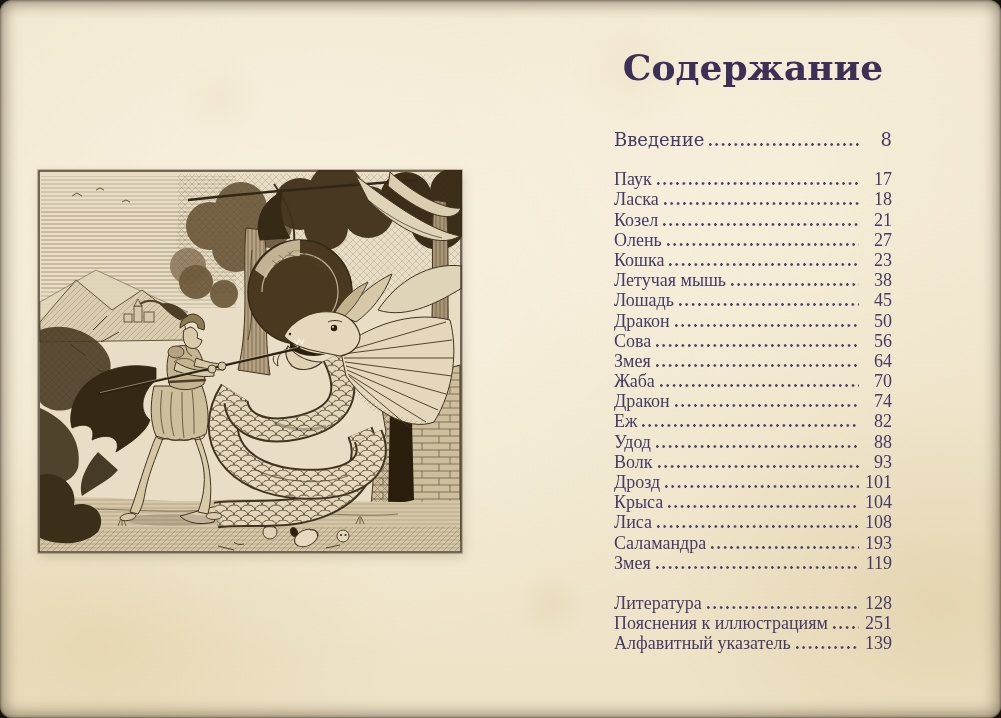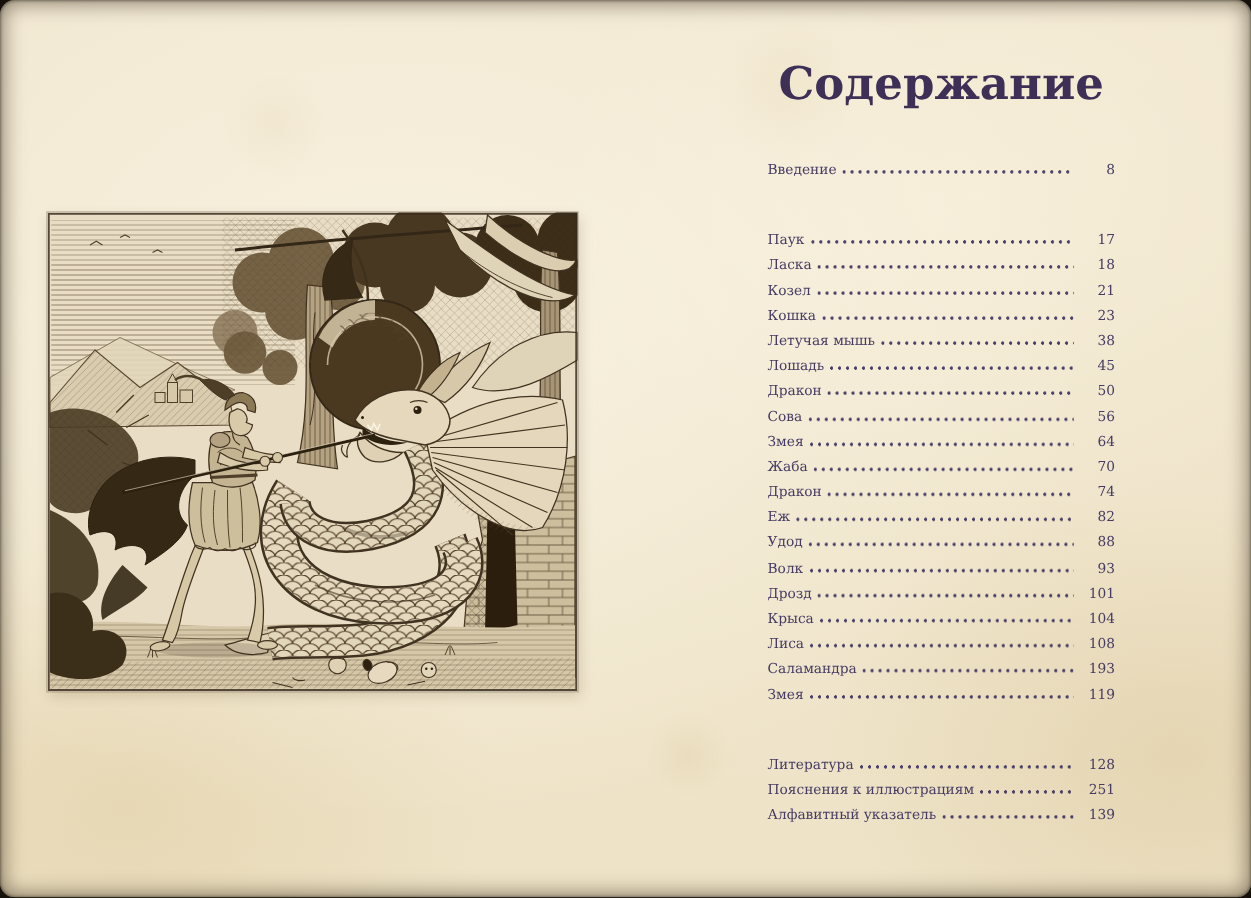--- a/index.html
+++ b/index.html
@@ -26,22 +26,22 @@
     box-shadow:0 0 0 1px rgba(58,45,29,.28), 2px 4px 10px rgba(85,62,28,.18);
     background:#ece3cd;
   }
   figure.engraving svg{display:block;width:100%;height:100%;}
   .right-col{position:absolute;left:614px;top:0;width:278px;height:100%;}
   h1.title{
     position:absolute;top:48px;left:-60px;right:-60px;margin:0;
     text-align:center;font-size:36px;line-height:1.1;font-weight:bold;
     color:#3e2f57;letter-spacing:0px;
   }
-  .toc{position:absolute;top:129px;left:0;right:0;font-size:11px;color:#453b63;}
-  .toc-section + .toc-section{margin-top:36px;}
+  .toc{position:absolute;top:129px;left:0;right:0;font-size:18px;color:#453b63;}
+  .toc-section + .toc-section{margin-top:20px;font-family:Liberation Serif, serif;}
   .trow{display:flex;align-items:baseline;height:20.2px;}
   .lbl{white-space:nowrap;}
   .dots{
     flex:1;min-width:8px;height:3px;margin:0 3px 0 5px;
     background-image:radial-gradient(circle at 1.3px 1.5px,#473d66 1.1px,rgba(71,61,102,0) 1.5px);
     background-size:6.4px 3px;background-repeat:repeat-x;background-position:left bottom;
   }
   .num{min-width:30px;text-align:right;white-space:nowrap;}
 </style>
 </head>
@@ -274,20 +274,25 @@
             <span class="lbl">Ласка</span>
             <span class="dots"></span>
             <span class="num">18</span>
           </div>
           <div class="trow">
             <span class="lbl">Козел</span>
             <span class="dots"></span>
             <span class="num">21</span>
           </div>
           <div class="trow">
+            <span class="lbl">Олень</span>
+            <span class="dots"></span>
+            <span class="num">27</span>
+          </div>
+          <div class="trow">
             <span class="lbl">Кошка</span>
             <span class="dots"></span>
             <span class="num">23</span>
           </div>
           <div class="trow">
             <span class="lbl">Летучая мышь</span>
             <span class="dots"></span>
             <span class="num">38</span>
           </div>
           <div class="trow">

